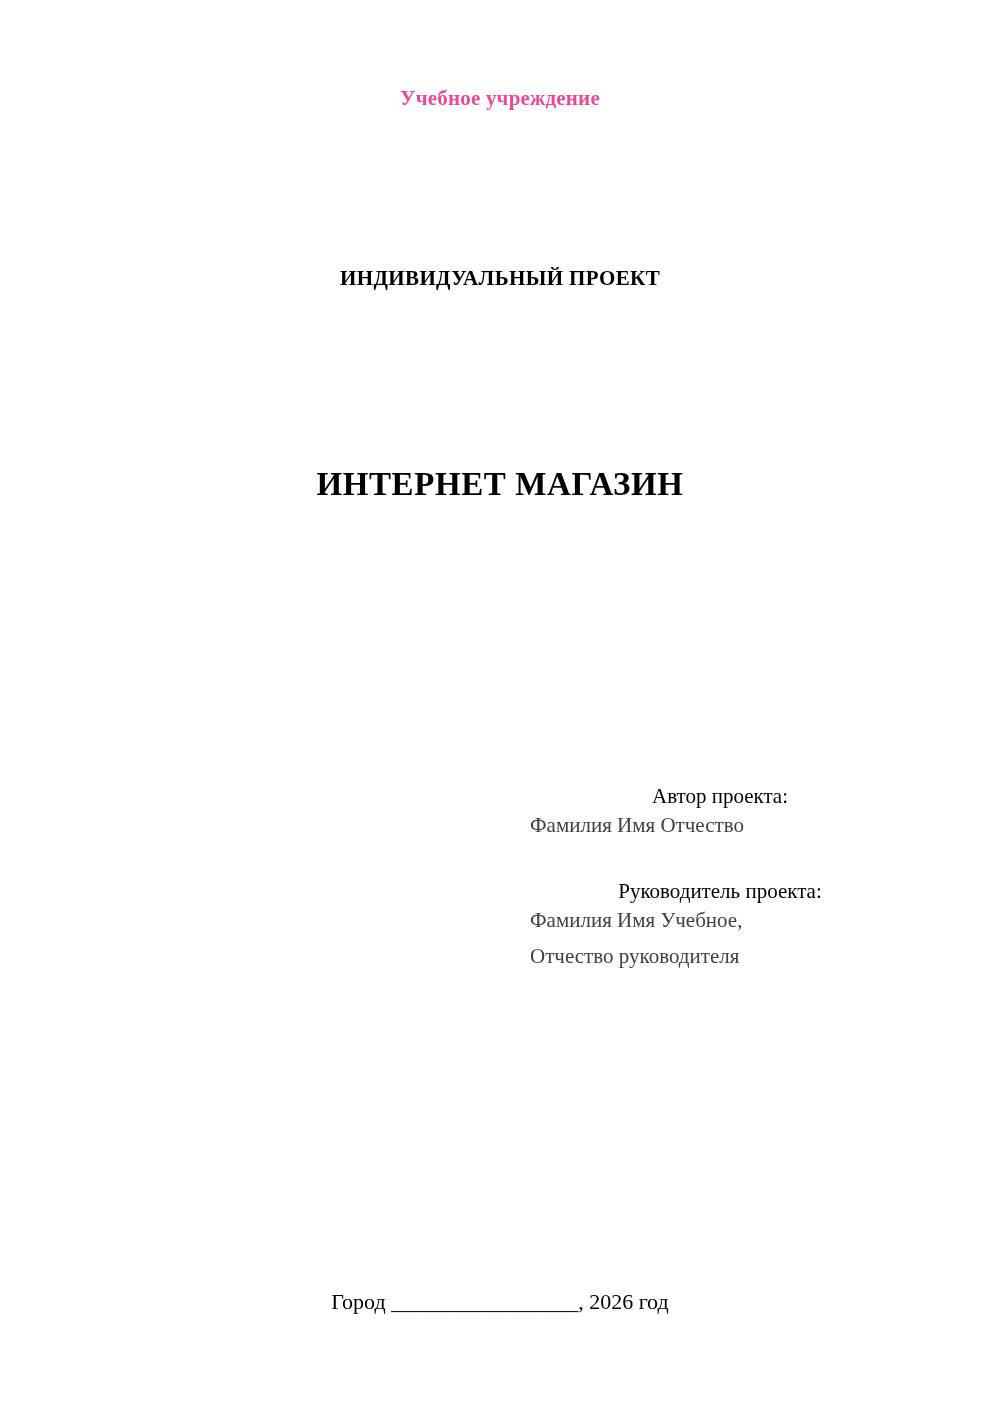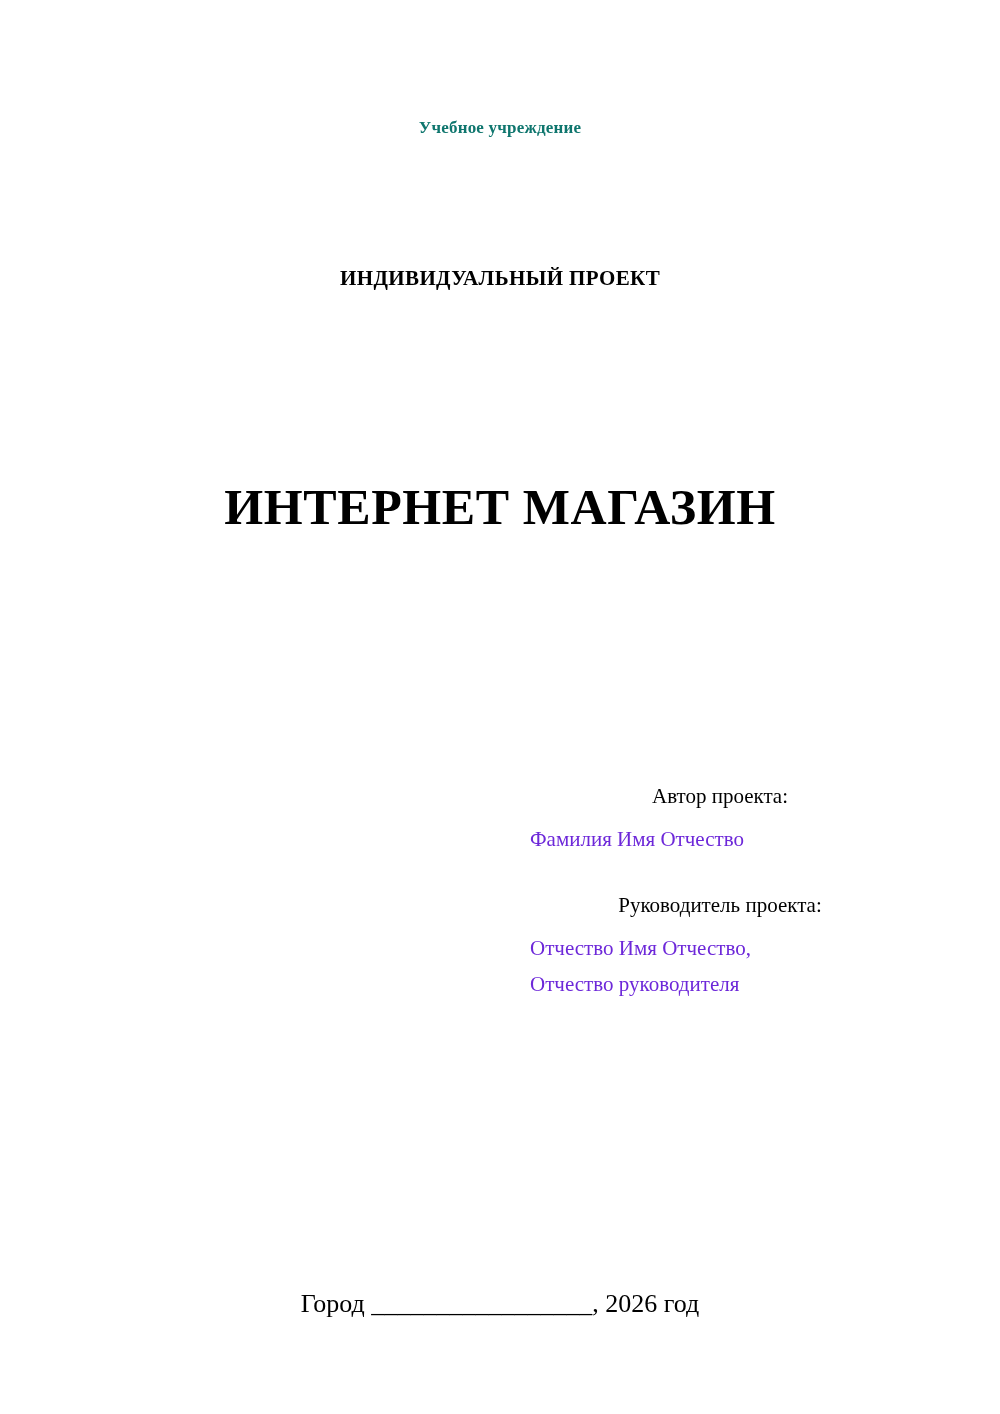--- a/index.html
+++ b/index.html
@@ -19,25 +19,24 @@
     overflow: hidden;
   }
 
   .institution {
     position: absolute;
     top: 86px;
     left: 0;
     width: 100%;
     text-align: center;
     font-family: "Liberation Serif", serif;
-    font-size: 17px;
+    font-size: 21px;
     font-weight: 700;
     letter-spacing: 0.2px;
-    color: #0f766e;
-    margin-top: 32px;
+    color: #ec4899;
   }
 
   .doc-kind {
     position: absolute;
     top: 266px;
     left: 0;
     width: 100%;
     text-align: center;
     font-size: 21px;
     font-weight: 700;
@@ -45,21 +44,21 @@
     color: #000000;
     font-family: Liberation Serif, serif;
   }
 
   .doc-title {
     position: absolute;
     top: 444px;
     left: 0;
     width: 100%;
     text-align: center;
-    font-size: 50px;
+    font-size: 33px;
     font-weight: 700;
     letter-spacing: 0.6px;
     color: #000000;
   }
 
   .credits {
     position: absolute;
     top: 786px;
     left: 530px;
     width: 380px;
@@ -71,35 +70,35 @@
   .credits .role {
     font-size: 21px;
     font-weight: 400;
     color: #000000;
     line-height: 1.0;
     text-align: center;
   }
   .credits .value {
     font-size: 21px;
     font-weight: 400;
-    color: #6d28d9;
+    color: #404040;
     line-height: 1.72;
-    margin-top: 14px;
+    margin-top: 0;
   }
   .credits .value .line {
     display: block;
   }
 
   .footer-line {
     position: absolute;
     top: 1289px;
     left: 0;
     width: 100%;
     text-align: center;
-    font-size: 26px;
+    font-size: 22px;
     color: #000000;
     white-space: pre;
   }
 </style>
 </head>
 <body>
 
 <div class="page">
 
   <div class="institution">Учебное учреждение</div>
@@ -113,21 +112,21 @@
     <div class="block">
       <div class="role">Автор проекта:</div>
       <div class="value">
         <span class="line">Фамилия Имя Отчество</span>
       </div>
     </div>
 
     <div class="block">
       <div class="role">Руководитель проекта:</div>
       <div class="value">
-        <span class="line">Отчество Имя Отчество,</span>
+        <span class="line">Фамилия Имя Учебное,</span>
         <span class="line">Отчество руководителя</span>
       </div>
     </div>
 
   </div>
 
   <div class="footer-line">Город _________________, 2026 год</div>
 
 </div>
 

